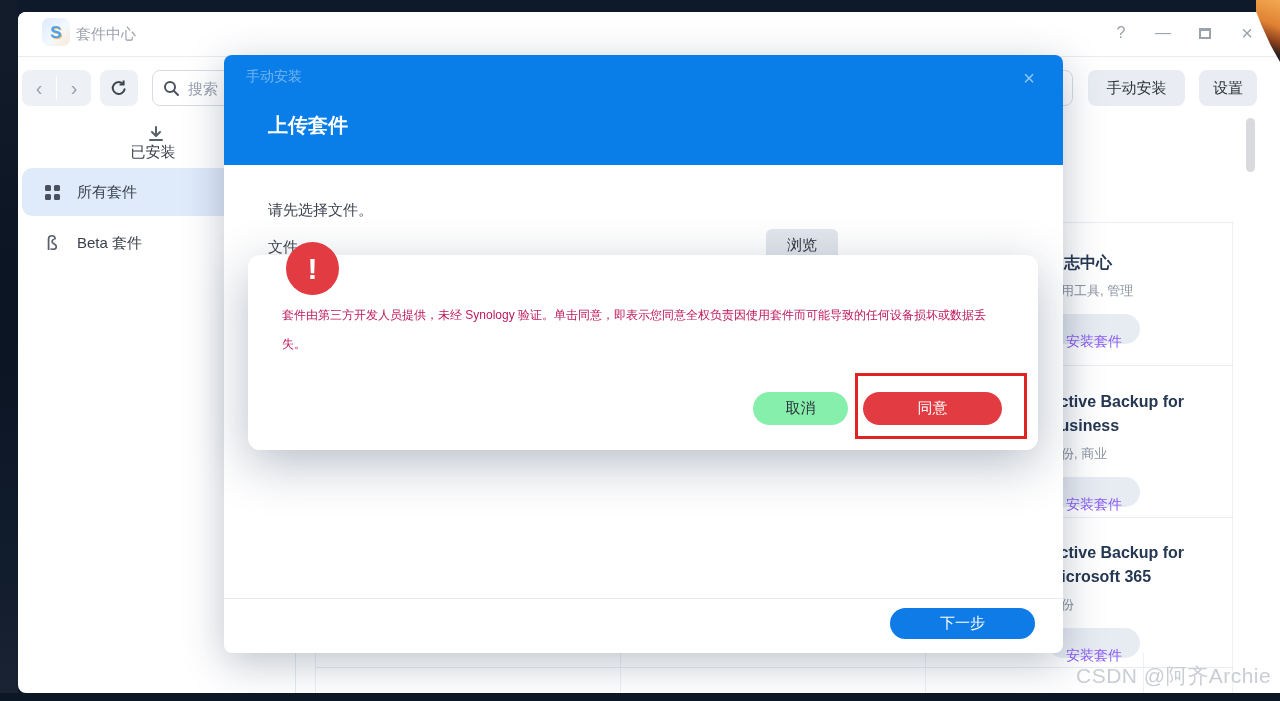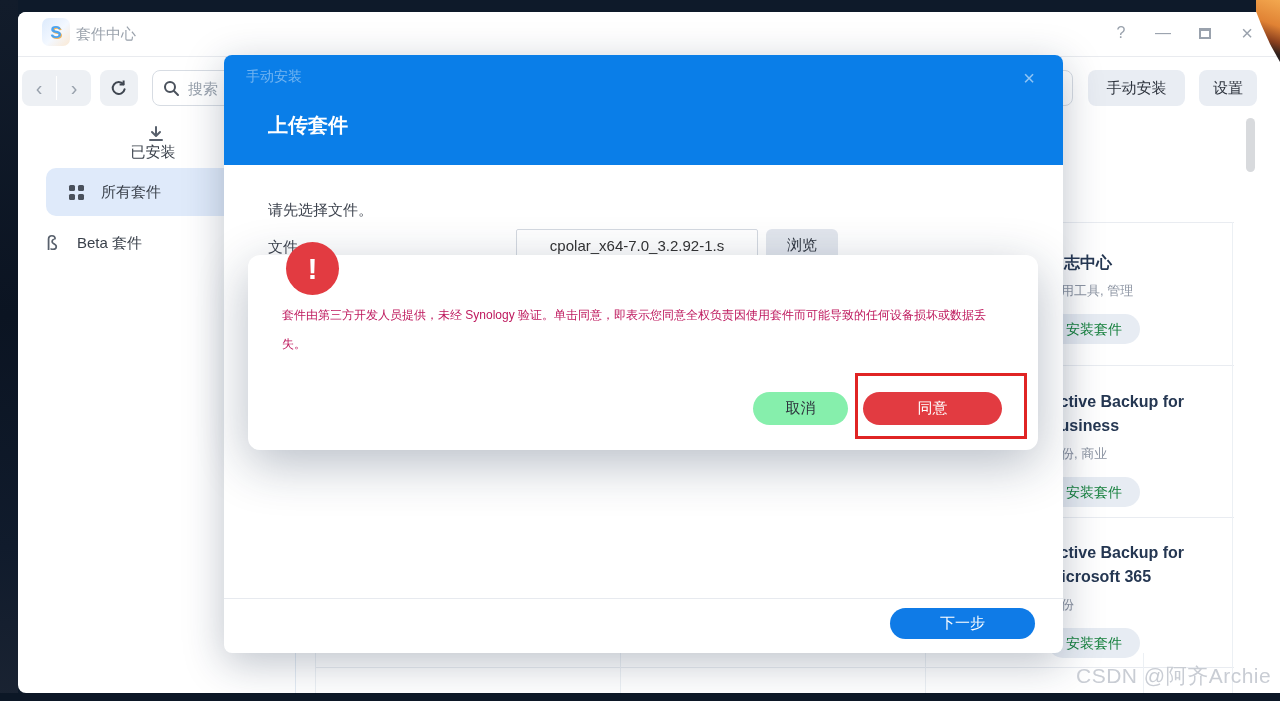--- a/index.html
+++ b/index.html
@@ -70,21 +70,21 @@
   .beta-glyph { font-size:19px; color:#58606c; font-family:"DejaVu Sans",sans-serif; }
   .side-divider { position:absolute; left:277px; top:94px; width:1px; height:587px; background:#e3ebf3; }
 
   
   .vline { position:absolute; width:1px; background:#ecefF4; background:#ecEFf4; background:#ecf0f4; }
   .hline { position:absolute; height:1px; background:#e9ecf1; }
   .card { position:absolute; left:1030px; width:186px; }
   .card .t { font-size:16px; font-weight:bold; color:#253752; line-height:24px; }
   .card .c { font-size:13px; color:#8d95a3; margin-top:7px; }
   .card .btn { margin-top:14px; display:inline-block; background:#e7ecf3; border-radius:15px;
-    height:30px; line-height:30px; padding:0 18px; font-size:14px; color:#15803d; cursor:pointer; }
+    height:30px; line-height:30px; padding:12px 18px; font-size:14px; color:#8b5cf6; cursor:pointer; }
   .vscroll { position:absolute; left:1228px; top:106px; width:9px; height:54px;
     border-radius:4.5px; background:#d8dadd; cursor:pointer; }
 
   
   .modal { position:absolute; left:206px; top:43px; width:839px; height:598px; background:#fff;
     border-radius:8px; box-shadow:0 10px 40px rgba(20,40,70,.28); }
   .modal-header { position:absolute; left:0; top:0; width:100%; height:110px; background:#0a7ee8;
     border-radius:8px 8px 0 0; }
   .modal-kicker { position:absolute; left:22px; top:13px; font-size:14px; color:rgba(255,255,255,.42); }
   .modal-title { position:absolute; left:44px; top:57px; font-size:20px; font-weight:bold; color:#fff; }
@@ -169,21 +169,21 @@
   <div class="side-item" style="top:113px;flex-direction:column;">
     <span class="ic">
       <svg width="18" height="18" viewBox="0 0 18 18">
         <line x1="9" y1="2" x2="9" y2="10" stroke="#58606c" stroke-width="2" stroke-linecap="round"></line>
         <polyline points="5,7 9,11 13,7" fill="none" stroke="#58606c" stroke-width="2" stroke-linejoin="round" stroke-linecap="round"></polyline>
         <line x1="3" y1="15" x2="15" y2="15" stroke="#58606c" stroke-width="2" stroke-linecap="round"></line>
       </svg>
     </span>
     <span class="lb">已安装</span>
   </div>
-  <div class="side-item selected" style="top:156px;height:48px;margin-left:24px;">
+  <div class="side-item selected" style="top:156px;height:48px;">
     <span class="ic">
       <svg width="17" height="17" viewBox="0 0 17 17">
         <rect x="1" y="1" width="6" height="6" rx="1.5" fill="#4a515c"></rect>
         <rect x="10" y="1" width="6" height="6" rx="1.5" fill="#4a515c"></rect>
         <rect x="1" y="10" width="6" height="6" rx="1.5" fill="#4a515c"></rect>
         <rect x="10" y="10" width="6" height="6" rx="1.5" fill="#4a515c"></rect>
       </svg>
     </span>
     <span class="lb">所有套件</span>
   </div>
@@ -223,21 +223,20 @@
   <div class="vscroll"></div>
 
   <div class="modal">
     <div class="modal-header">
       <div class="modal-kicker">手动安装</div>
       <div class="modal-title">上传套件</div>
       <div class="modal-close">×</div>
     </div>
     <div class="modal-instruction">请先选择文件。</div>
     <div class="file-label">文件</div>
-    <div class="file-input">cpolar_x64-7.0_3.2.92-1.s</div>
     <button class="browse-btn">浏览</button>
     <div class="modal-footer-line"></div>
     <button class="next-btn">下一步</button>
   </div>
 
   <div class="alert">
     <div class="alert-badge">
       <span class="ex">!</span>
     </div>
     <div class="alert-text">套件由第三方开发人员提供，未经 Synology 验证。单击同意，即表示您同意全权负责因使用套件而可能导致的任何设备损坏或数据丢失。</div>

